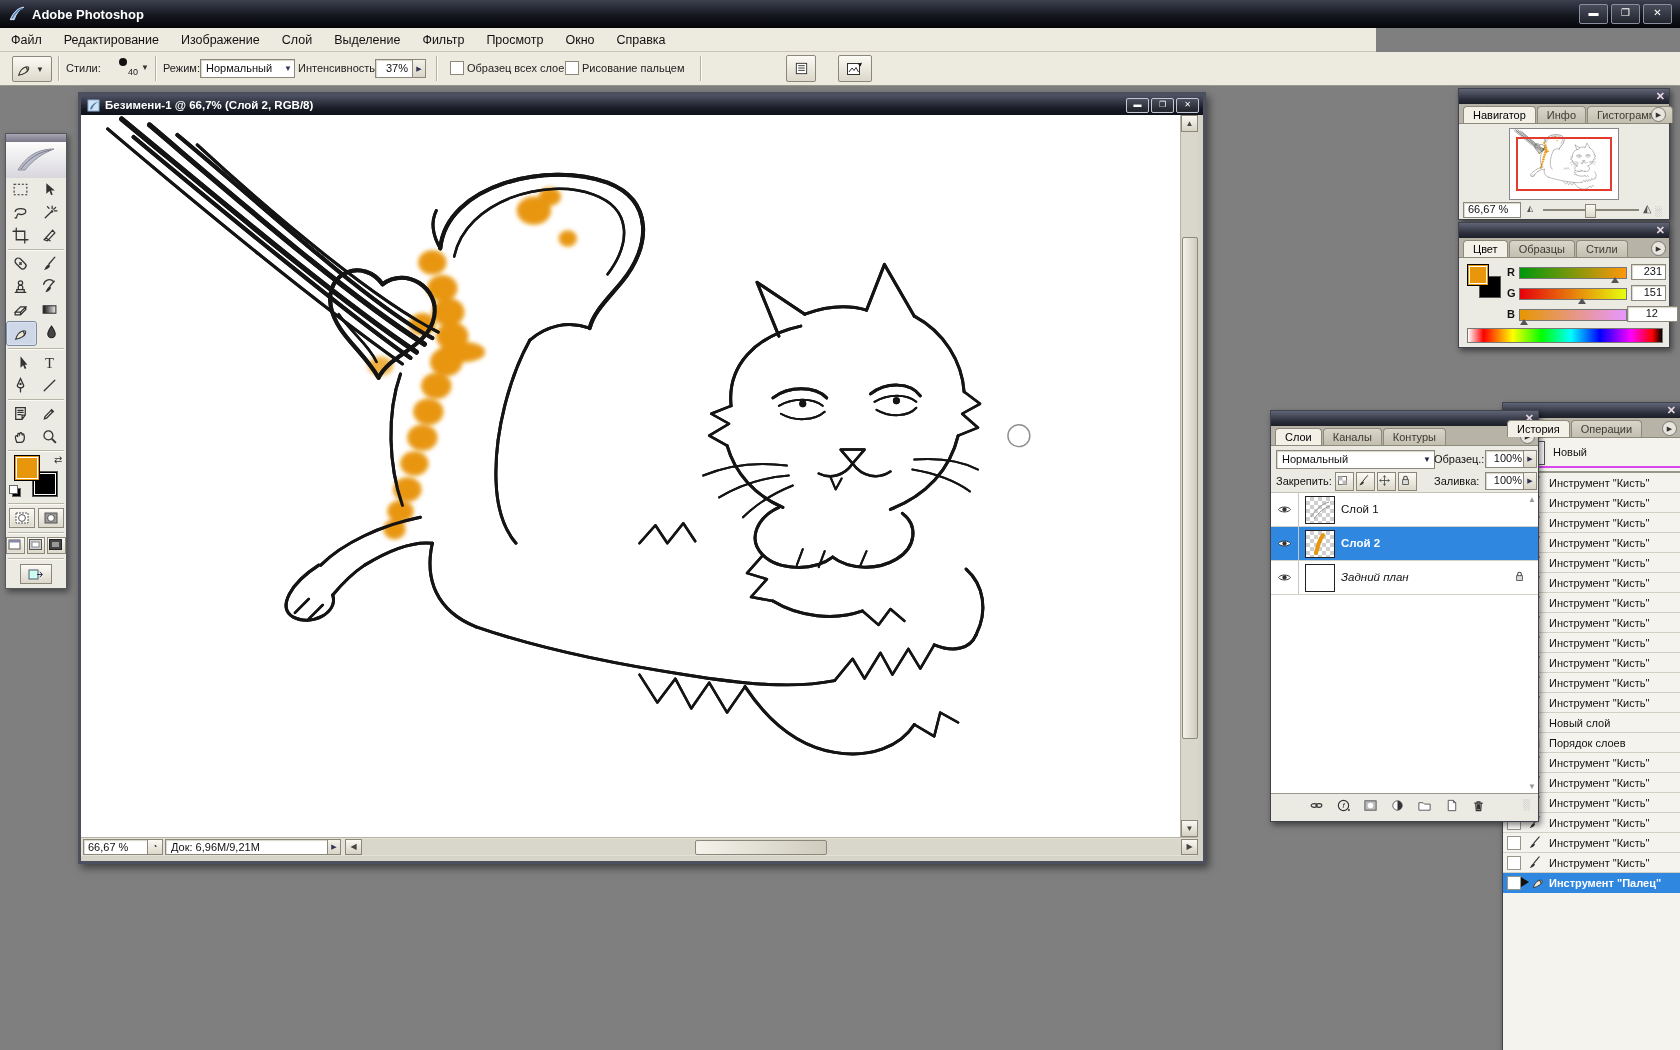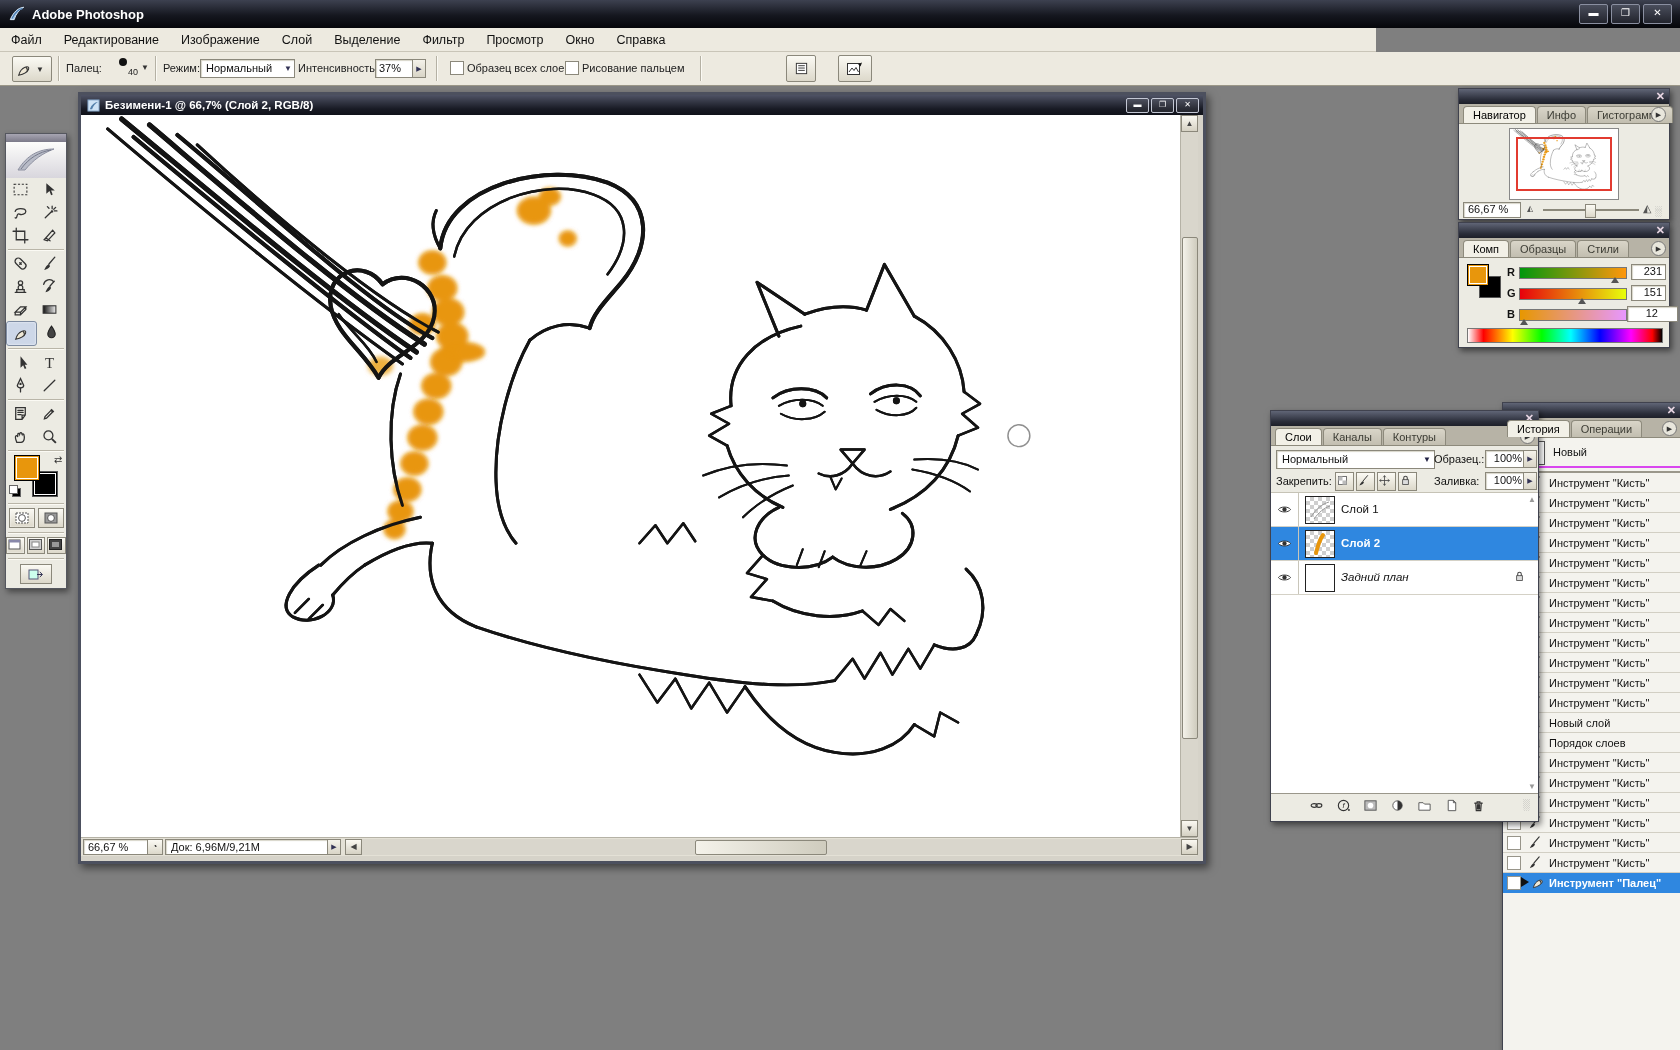--- a/index.html
+++ b/index.html
@@ -95,34 +95,34 @@
 
   <div class="abs" id="optionsbar">
     <div class="abs raised" style="left:12px;top:4px;width:38px;height:24px;display:flex;align-items:center;border-radius:2px">
       <span id="opt-tool-icon" style="margin-left:3px"><span><svg width="17" height="17" viewBox="0 0 16 16">
               <path d="M2.5 13.5 C3.5 9.5 5.5 7 8.5 5.8 C11 4.8 12.6 5.8 11.8 7.8 C11 10 7 12.5 2.5 13.5 Z" fill="#efe8d6" stroke="#333"></path>
               <path d="M9.5 6.2 C10.5 7 10.9 7.8 10.6 8.8" fill="none" stroke="#333" stroke-width="1.2" stroke-linecap="round"></path>
             </svg></span></span>
       <span style="font-size:8px;color:#333;margin-left:3px">▼</span>
     </div>
     <div class="sep" style="left:58px"></div>
-    <span class="olabel" style="left:66px">Палец:</span>
+    <span class="olabel" style="left:66px">Стили:</span>
     <div class="abs" style="left:108px;top:3px;width:30px;height:27px;text-align:right">
       <div style="width:8px;height:8px;border-radius:50%;background:#111;margin:3px auto 1px"></div>
       <div style="font-size:9px;color:#222">40</div>
     </div>
     <span class="olabel" style="left:141px;top:11px;font-size:8px;color:#333">▼</span>
     <div class="sep" style="left:155px"></div>
     <span class="olabel" style="left:163px">Режим:</span>
     <div class="abs inset" style="left:200px;top:7px;width:88px;height:17px;line-height:16px;padding-left:5px">
       <span>Нормальный</span>
       <span style="position:absolute;right:2px;top:1px;font-size:8px;color:#335">▼</span>
     </div>
     <span class="olabel" style="left:298px">Интенсивность:</span>
-    <div class="abs inset" style="left:375px;top:7px;width:36px;height:17px;line-height:16px;padding-left:3px">
+    <div class="abs inset" style="left:375px;top:7px;width:36px;height:17px;line-height:16px;padding-left:10px">
       <span>37%</span>
     </div>
     <div class="spin" style="left:412px;top:7px;height:17px;line-height:17px">▶</div>
     <div class="sep" style="left:436px"></div>
     <div class="cb" style="left:450px;top:9px"></div>
     <span class="olabel" style="left:467px">Образец всех слоев</span>
     <div class="cb" style="left:565px;top:9px"></div>
     <span class="olabel" style="left:582px">Рисование пальцем</span>
     <div class="sep" style="left:700px"></div>
     <div class="abs raised" style="left:786px;top:3px;width:28px;height:25px;display:flex;align-items:center;justify-content:center;border-radius:2px">
@@ -930,21 +930,21 @@
       <span class="abs" style="left:184px;top:78px;font-size:11px;color:#555">◭</span>
       <div class="abs" style="right:2px;bottom:1px;width:12px;height:12px;color:#999;font-size:9px">░</div>
     </div>
   </div>
 
   <div class="panel" id="colorpanel" style="left:1458px;top:222px;width:210px;height:124px">
     <div class="ptitle">
         <span class="pclose">✕</span>
       </div>
     <div class="tabsrow" id="colortabs">
-        <div class="tab active">Комп</div>
+        <div class="tab active">Цвет</div>
         <div class="tab">Образцы</div>
         <div class="tab">Стили</div>
         <div class="parrow">▶</div>
       </div>
     <div style="position:relative;height:89px;background:#ecebe3">
       <div class="abs" style="left:20px;top:18px;width:20px;height:20px;background:#000;border:1px solid #555"></div>
       <div class="abs" id="colorfg" style="left: 8px; top: 6px; width: 20px; height: 20px; border: 1px solid rgb(0, 0, 0); outline: rgb(255, 255, 255) solid 1px; outline-offset: -3px; background: rgb(232, 150, 12);"></div>
       <div id="channelrows">
           <span class="abs" style="left:48px;top:8px;font-weight:bold">R</span>
     <div class="abs" style="left:60px;top:9px;width:106px;height:10px;border:1px solid #777;background:linear-gradient(to right, rgb(0,151,12), rgb(255,151,12))"></div>

